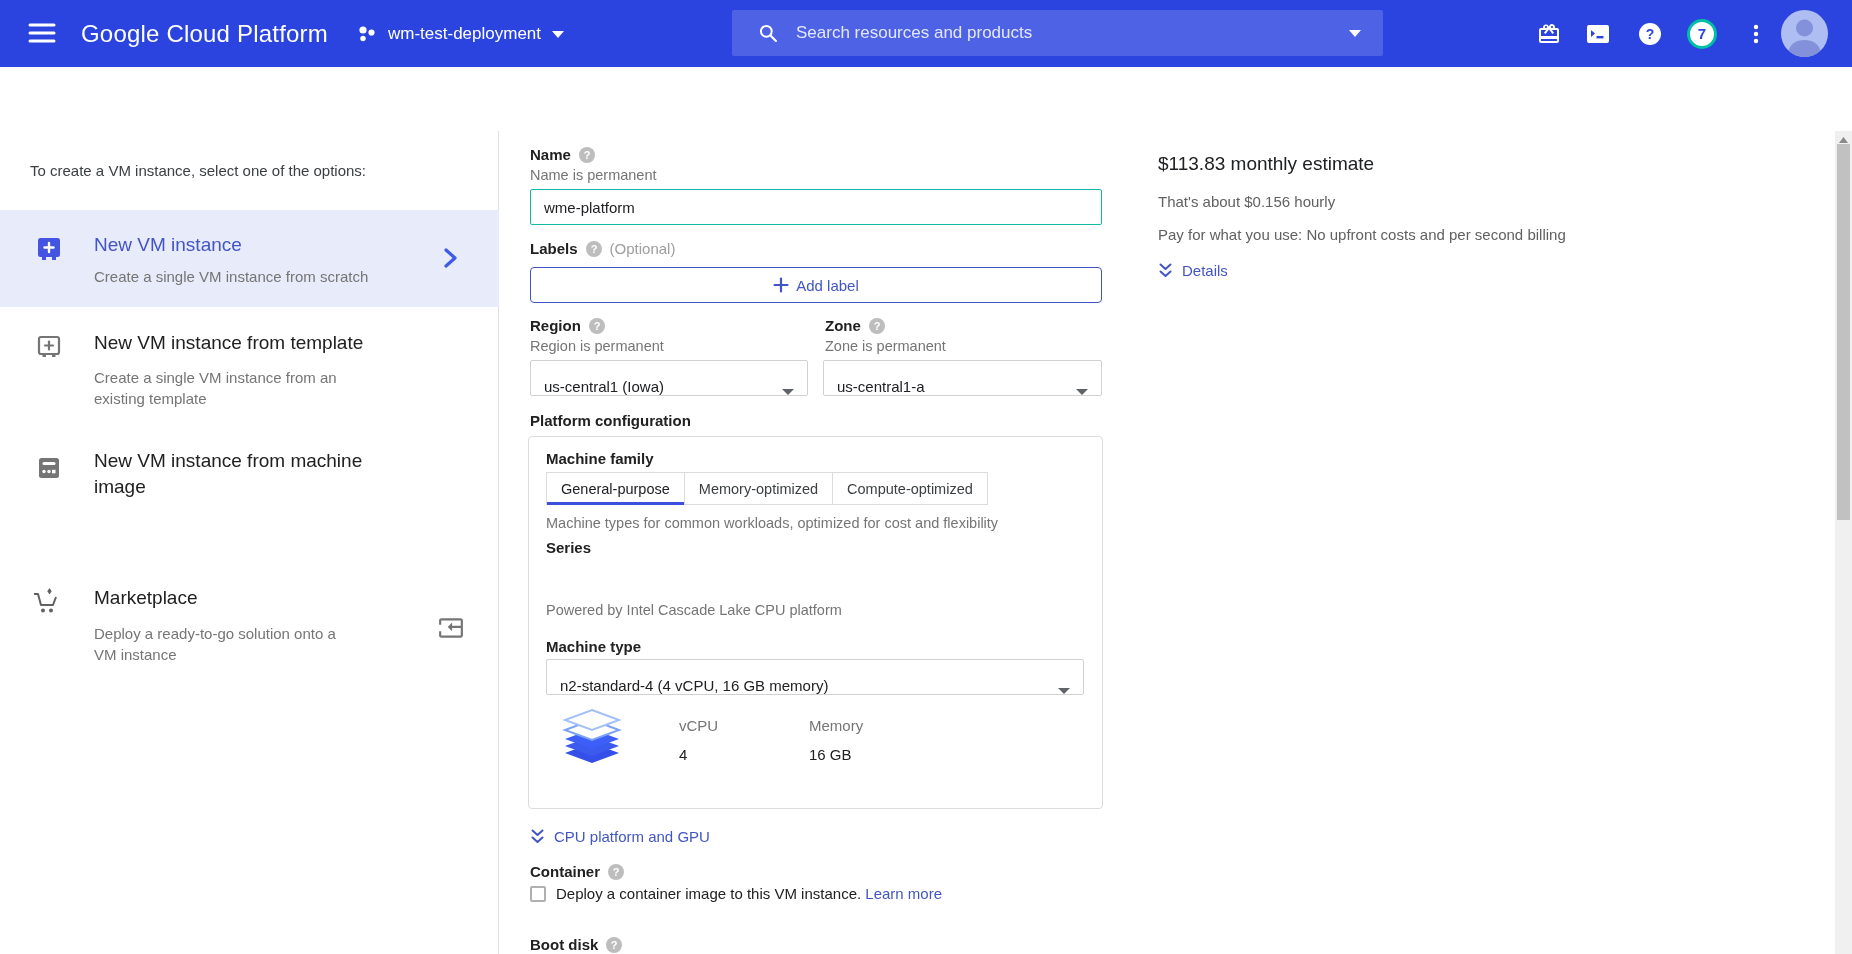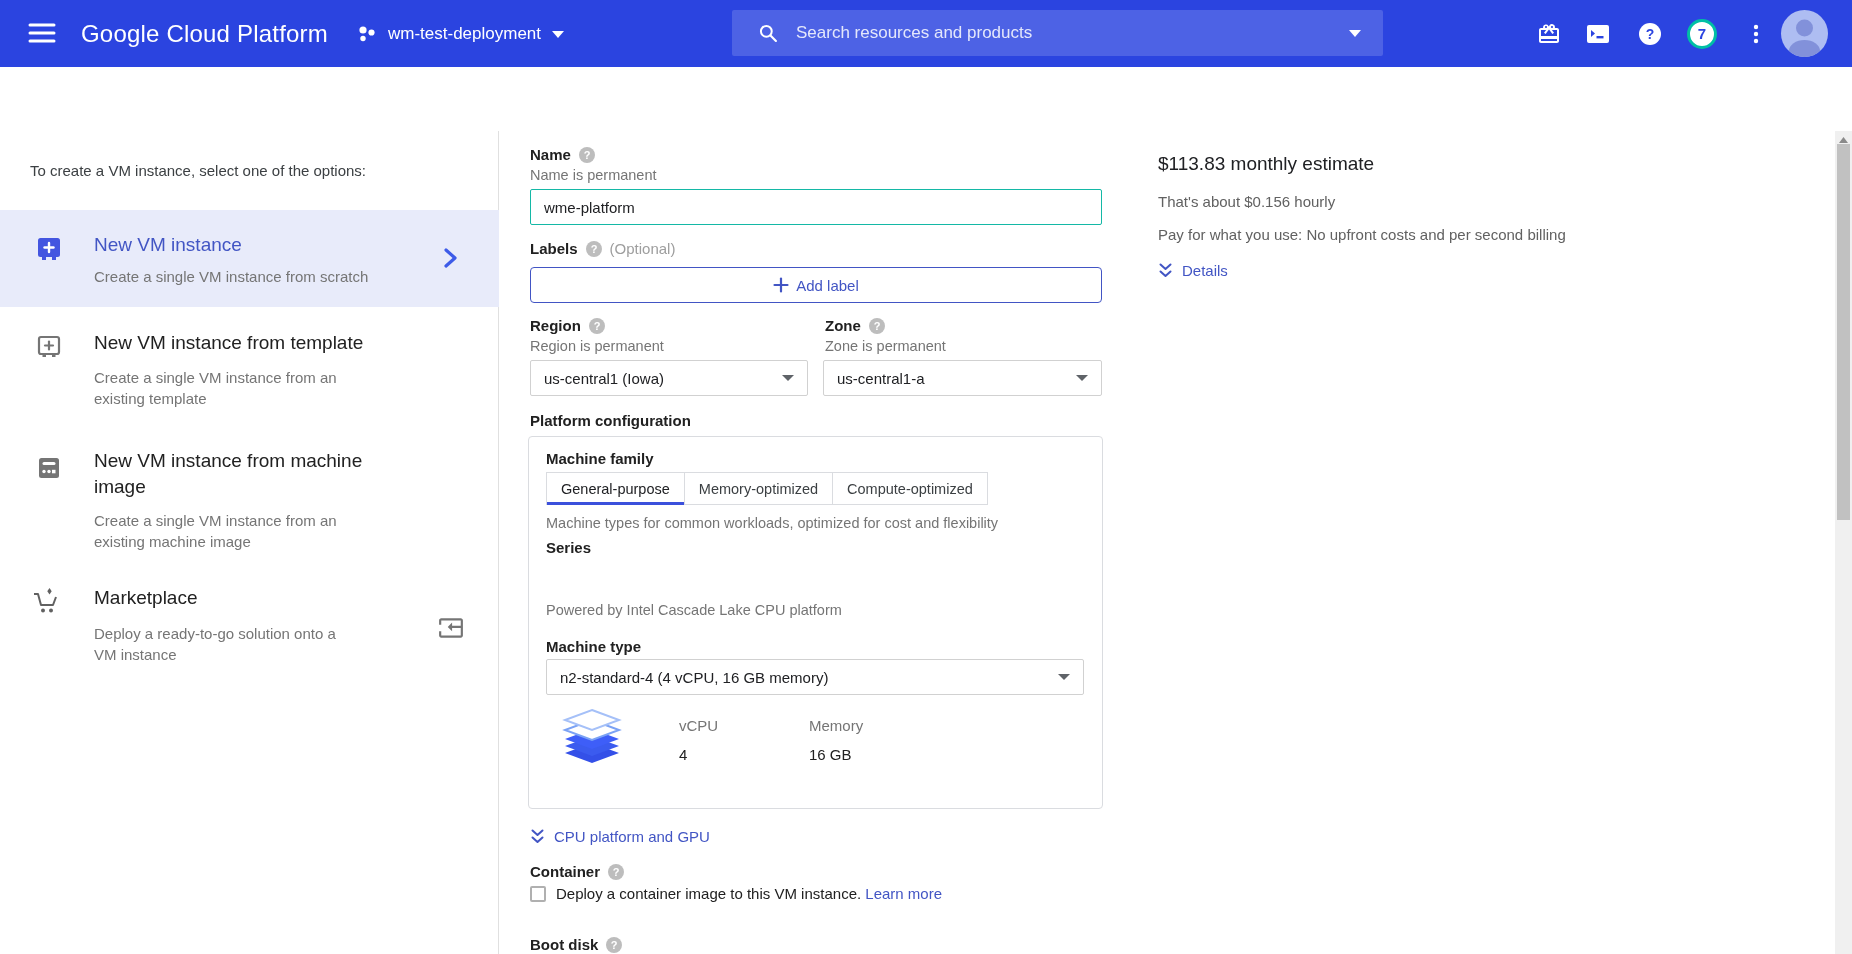--- a/index.html
+++ b/index.html
@@ -36,21 +36,21 @@
   .opt .odesc { position:absolute; left:94px; font-size:15px; color:#757575; line-height:21px; }
   .opt-selected { background:#e8ebfa; }
   .opt-selected .otitle { color:#4255c4; }
   .chev-right { position:absolute; left:441px; top:36px; }
 
   
   .flabel { position:absolute; display:flex; align-items:center; gap:8px; font-size:15px; font-weight:bold; color:#212121; }
   .flabel .opt-tag { font-weight:normal; color:#9e9e9e; }
   .fhelper { position:absolute; font-size:14.5px; color:#757575; }
   .tinput { position:absolute; height:36px; border:1px solid #14b8a6; border-radius:2px; background:#fff; font-size:15px; color:#202124; padding:0 13px; font-family:"Liberation Sans",sans-serif; outline:none; }
-  .select { position:absolute; height:36px; border:1px solid #d1d1d1; border-radius:2px; background:#fff; display:flex; align-items:center; padding:0 13px; font-size:15px; color:#202124; cursor:pointer; }
+  .select { position:absolute; height:36px; border:1px solid #d1d1d1; border-radius:2px; background:#fff; display:flex; align-items:flex-end; padding:0 13px; font-size:15px; color:#202124; cursor:pointer; }
   .select .sel-caret { margin-left:auto; width:0; height:0; border-left:6px solid transparent; border-right:6px solid transparent; border-top:6px solid #5f6368; }
   .add-label-btn { position:absolute; left:530px; top:267px; width:572px; height:36px; border:1px solid #4255c4; border-radius:4px; background:#fff; color:#4255c4; font-size:15px; font-weight:500; display:flex; align-items:center; justify-content:center; gap:7px; cursor:pointer; }
   .sec-title { position:absolute; font-size:15px; font-weight:bold; color:#212121; }
   .card { position:absolute; left:528px; top:436px; width:575px; height:373px; border:1px solid #dadce0; border-radius:4px; background:#fff; }
   .tabs { position:absolute; left:17px; top:35px; display:flex; }
   .tab { height:33px; border:1px solid #dadce0; border-left:none; display:flex; align-items:center; padding:0 14px; font-size:14.5px; color:#3c4043; background:#fff; cursor:pointer; position:relative;text-align:center; }
   .tab:first-child { border-left:1px solid #dadce0; }
   .tab.active { font-weight:500; color:#202124; }
   .tab.active::after { content:""; position:absolute; left:0; right:0; bottom:-1px; height:3px; background:#3b50dc; }
   .muted { color:#757575; font-size:14.5px; position:absolute; }
@@ -183,21 +183,20 @@
 
     <div class="opt" style="top:311px; height:125px;">
       <svg style="position:absolute; left:36px; top:13px;" width="26" height="26" viewBox="0 0 26 26">
         <rect x="3" y="3" width="20" height="20" rx="2.5" fill="#757575"></rect>
         <rect x="6.5" y="7" width="13" height="3" rx="1.5" fill="#fff"></rect>
         <circle cx="8" cy="16.5" r="1.7" fill="#fff"></circle>
           <circle cx="13" cy="16.5" r="1.7" fill="#fff"></circle>
         <rect x="16" y="14.8" width="3.5" height="3.5" fill="#fff"></rect>
       </svg>
       <div class="otitle" style="top:6px; width:300px;">New VM instance from machine image</div>
-      <div class="odesc" style="top:68px; width:250px;">Create a single VM instance from an existing machine image</div>
     </div>
 
     <div class="opt" style="top:446px; height:110px;">
       <svg style="position:absolute; left:30px; top:8px;" width="32" height="32" viewBox="0 0 32 32">
         <g fill="none" stroke="#616161" stroke-width="2" stroke-linejoin="round">
           <path d="M4 9h4l3 11h12l3-8"></path>
         </g>
         <circle cx="13" cy="25.5" r="2" fill="#616161"></circle>
           <circle cx="21" cy="25.5" r="2" fill="#616161"></circle>
         <path d="M19.5 3l2.2 3.2L19.5 9.4l-2.2-3.2z" fill="#616161"></path>

